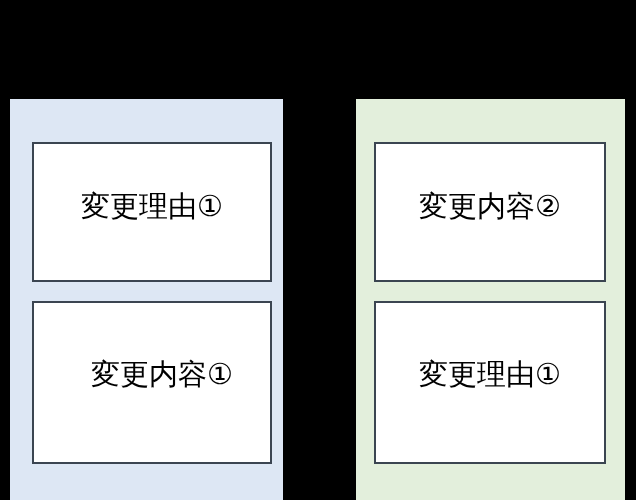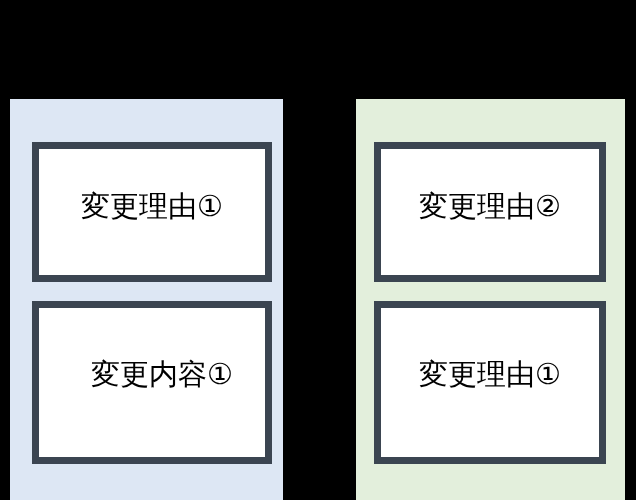--- a/index.html
+++ b/index.html
@@ -39,21 +39,21 @@
     width: 269px;
     height: 401px;
     background: #e3efdc;
   }
 
   
   .box {
     position: absolute;
     box-sizing: border-box;
     background: #ffffff;
-    border: 7px solid #6d28d9;
+    border: 2px solid #6d28d9;
     display: flex;
     align-items: center;
     justify-content: center;
   }
 
   .group-panel.left .box {
     left: 22px;
     width: 240px;
   }
   .group-panel.right .box {
@@ -92,20 +92,20 @@
     <div class="box row-top" style="background: rgb(255, 255, 255); border-color: rgb(59, 69, 81);">
       <span class="box-label">変更理由①</span>
     </div>
     <div class="box row-bottom" style="background: rgb(255, 255, 255); border-color: rgb(59, 69, 81); padding-left: 20px;">
       <span class="box-label">変更内容①</span>
     </div>
   </div>
 
   <div class="group-panel right" style="background: rgb(227, 239, 220);">
     <div class="box row-top" style="background: rgb(255, 255, 255); border-color: rgb(59, 69, 81);">
-      <span class="box-label">変更理由②</span>
+      <span class="box-label">変更内容②</span>
     </div>
     <div class="box row-bottom" style="background: rgb(255, 255, 255); border-color: rgb(59, 69, 81);">
       <span class="box-label">変更理由①</span>
     </div>
   </div>
 
 </div>
 
 </body></html>

